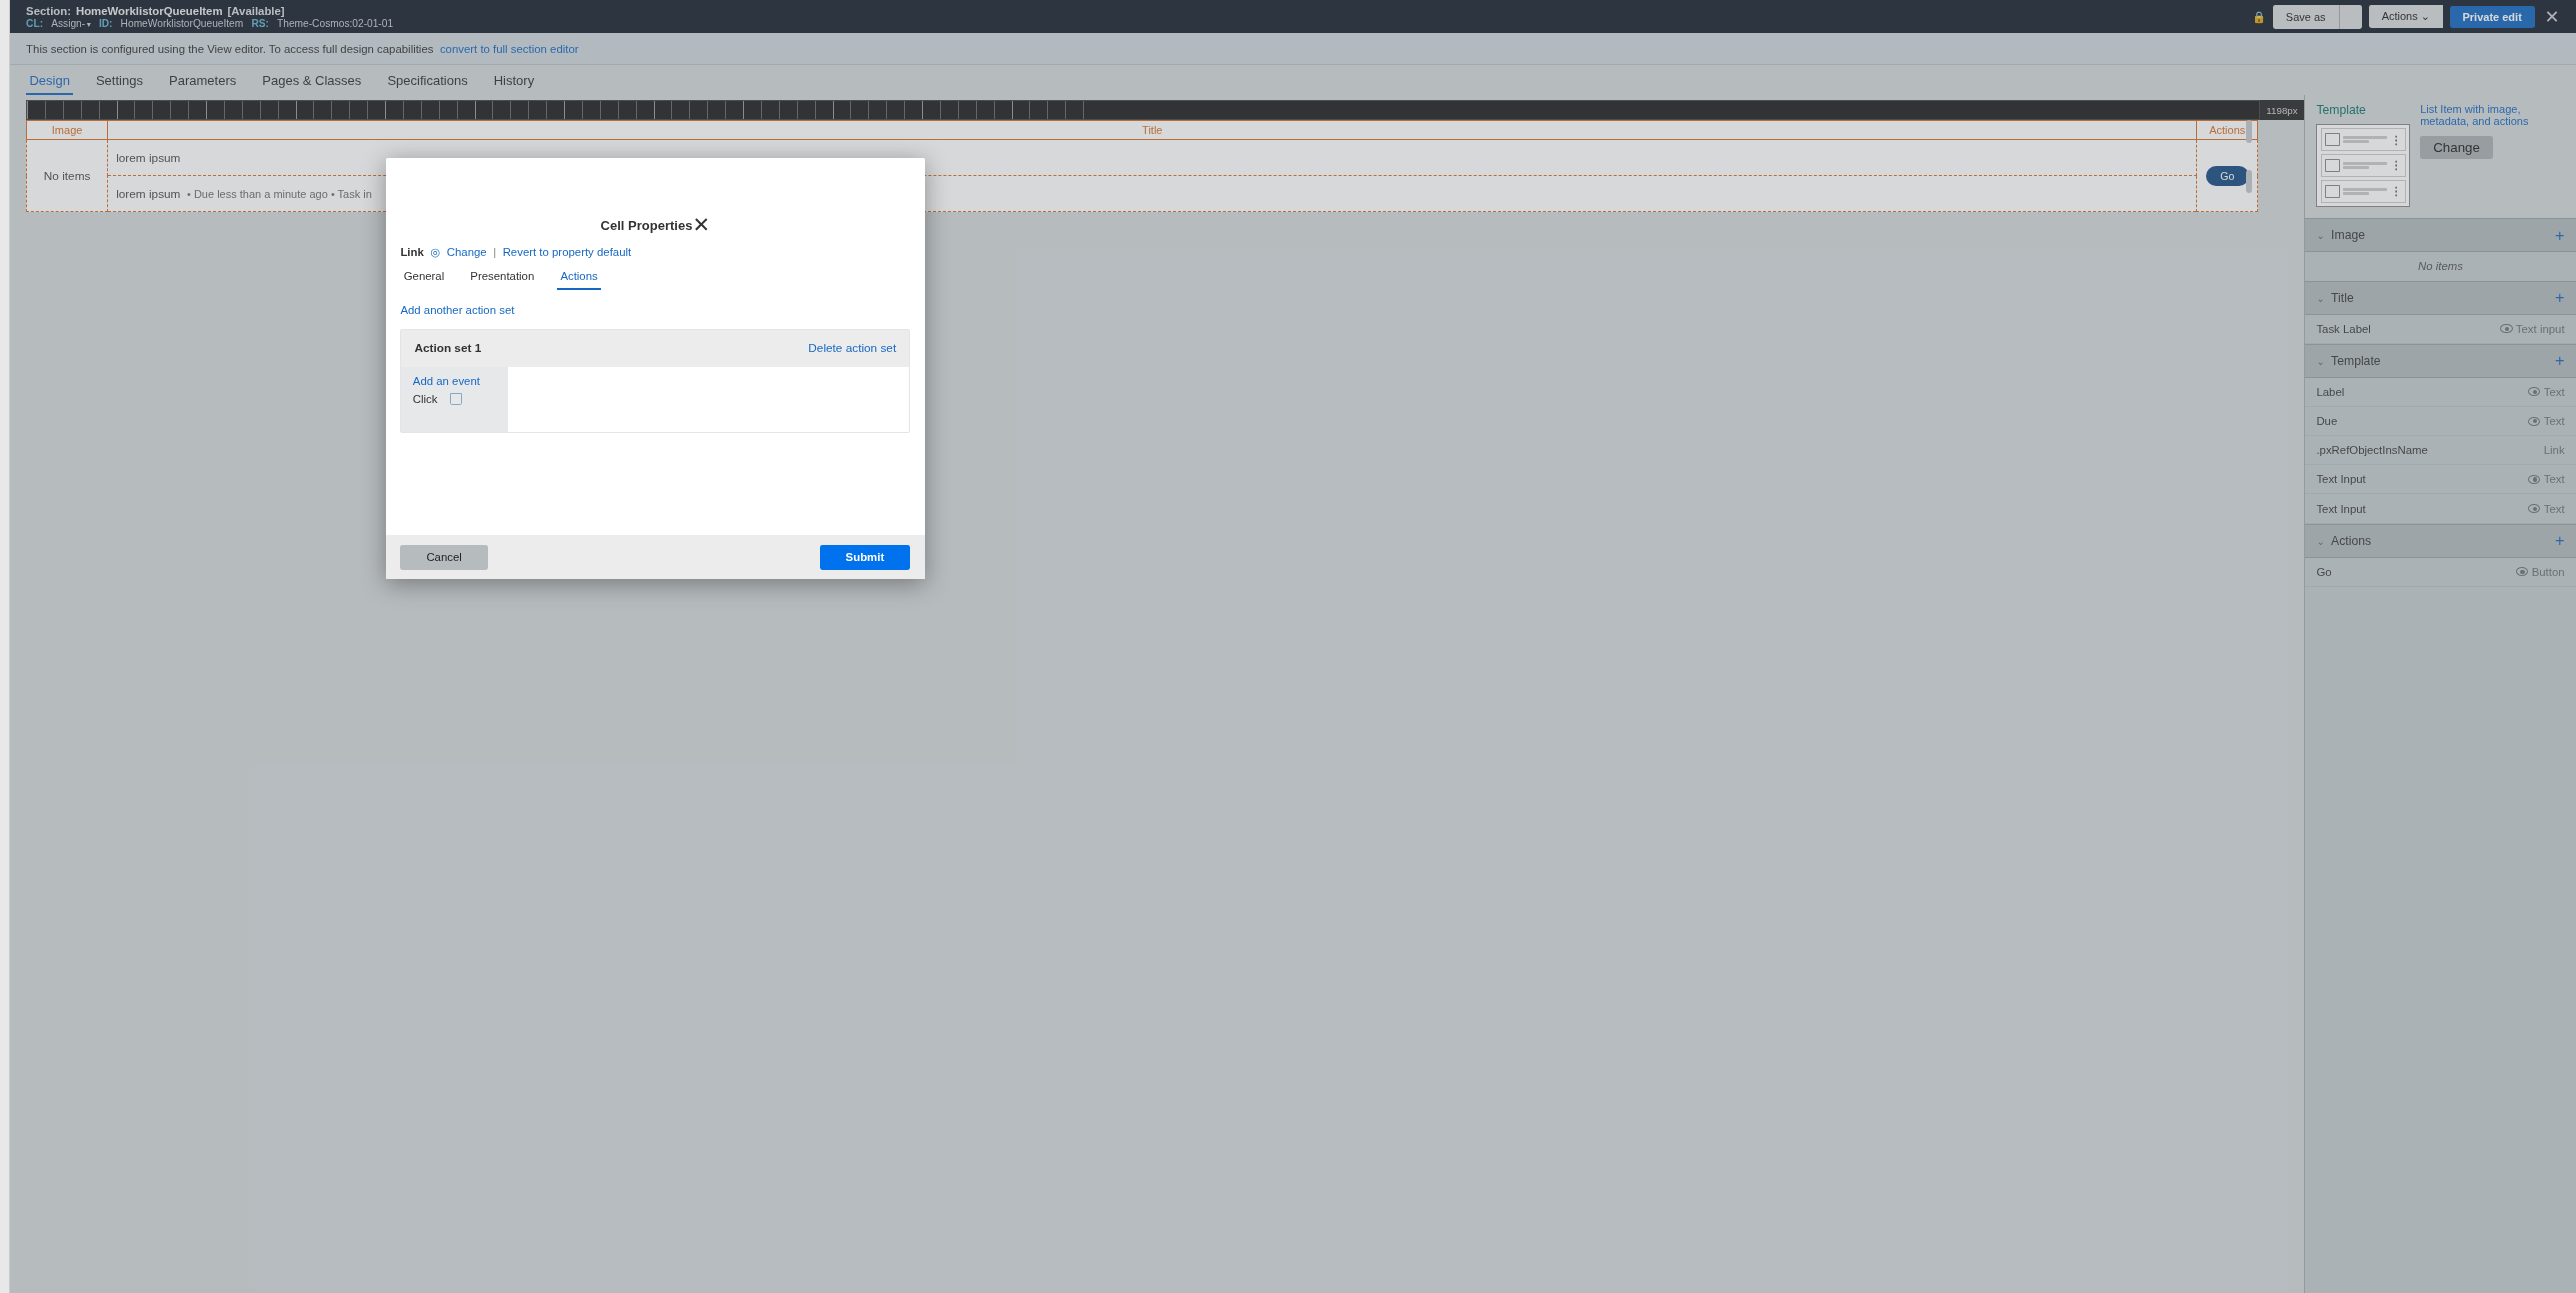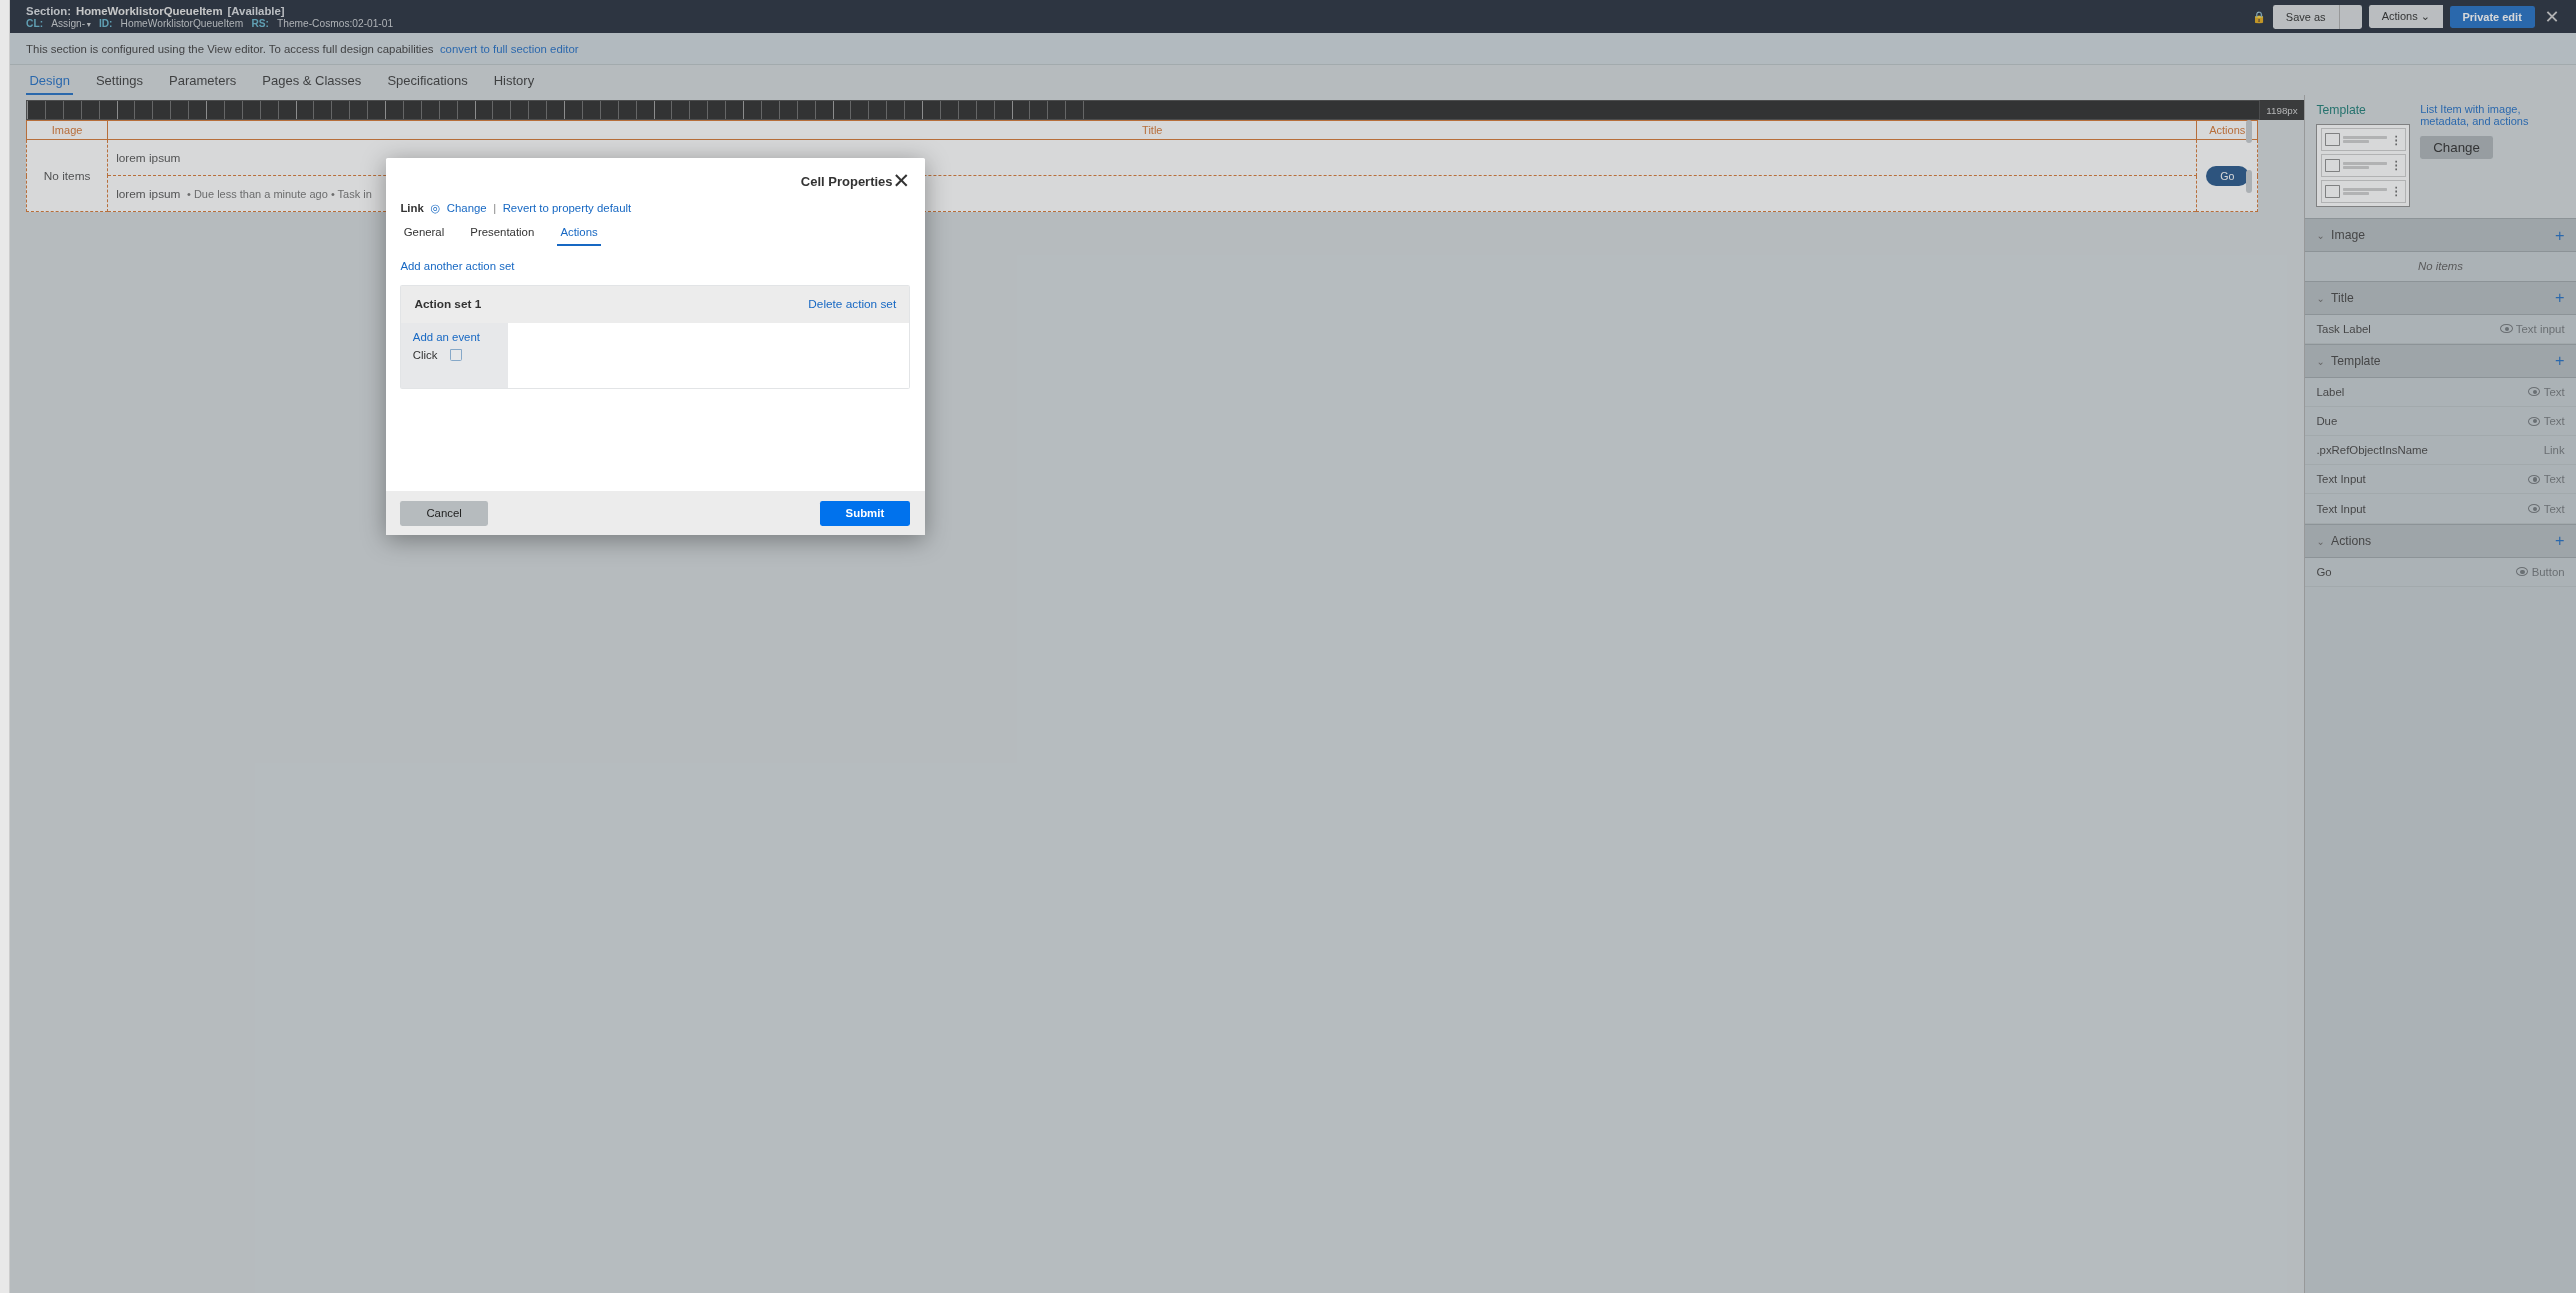--- a/index.html
+++ b/index.html
@@ -239,22 +239,23 @@
       background: #fff;
       border-radius: 1.6px;
       box-shadow: 0 4.9px 24.4px rgba(0,0,0,0.35);
       pointer-events: auto;
       display: flex;
       flex-direction: column;
     }
     .modal-head {
       padding: 11.4px 14.6px 8.1px;
       display: flex;
-      justify-content: flex-end;
+      justify-content: center;
       align-items: center;
+      margin-top: 44px;
     }
     .modal-head h3 { font-size: 13px; font-weight: 700; color:#333; }
     .modal-close { font-size: 21px; cursor: pointer; color:#333; font-weight:300;}
     .modal-sub {
       padding: 0 14.6px 4.9px;
       display: flex;
       align-items: center;
       gap: 6.5px;
       font-size: 11.4px;
     }

